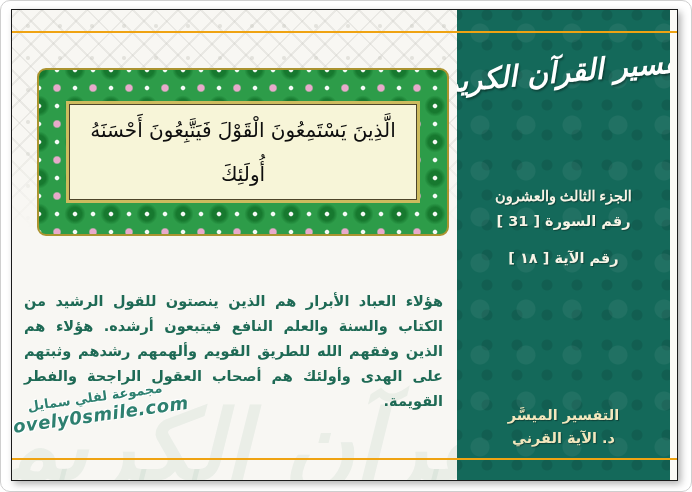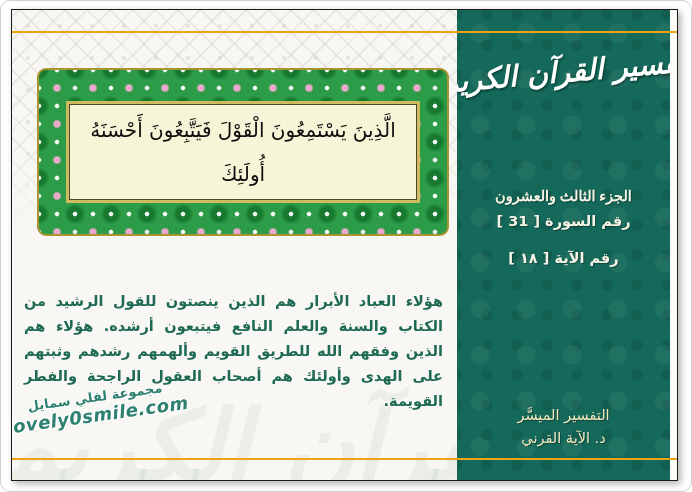--- a/index.html
+++ b/index.html
@@ -104,21 +104,21 @@
     position:absolute;left:0;right:0;z-index:2;text-align:center;direction:rtl;
     font-weight:bold;font-size:14.5px;color:#f7f4e6;
     text-shadow:1px 1px 1px rgba(0,0,0,0.35);
   }
   .side-item.surah{top:120px;color:#ece289;font-size:15.5px;}
   .side-item.juz{top:178px;font-family:Liberation Serif, serif;}
   .side-item.snum{top:203px;}
   .side-item.anum{top:240px;}
   .side-footer{
     position:absolute;left:0;right:0;bottom:30px;z-index:2;text-align:center;direction:rtl;
-    color:#f2e7bd;font-weight:normal;font-size:14.5px;line-height:23px;
+    color:#f2e7bd;font-weight:bold;font-size:14.5px;line-height:23px;
     text-shadow:1px 1px 1px rgba(0,0,0,0.35);
   }
 </style>
 </head>
 <body>
 
 <div class="stage">
   <div class="card">
 
     <div class="accent-line top"></div>

